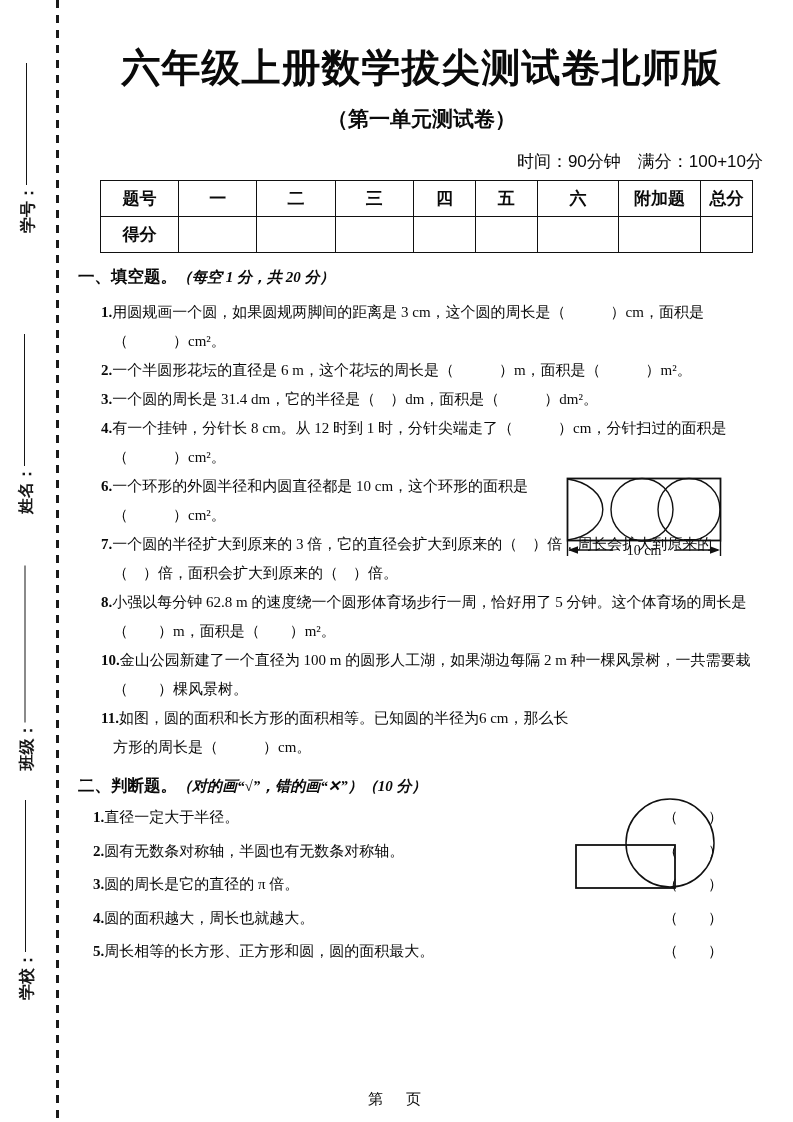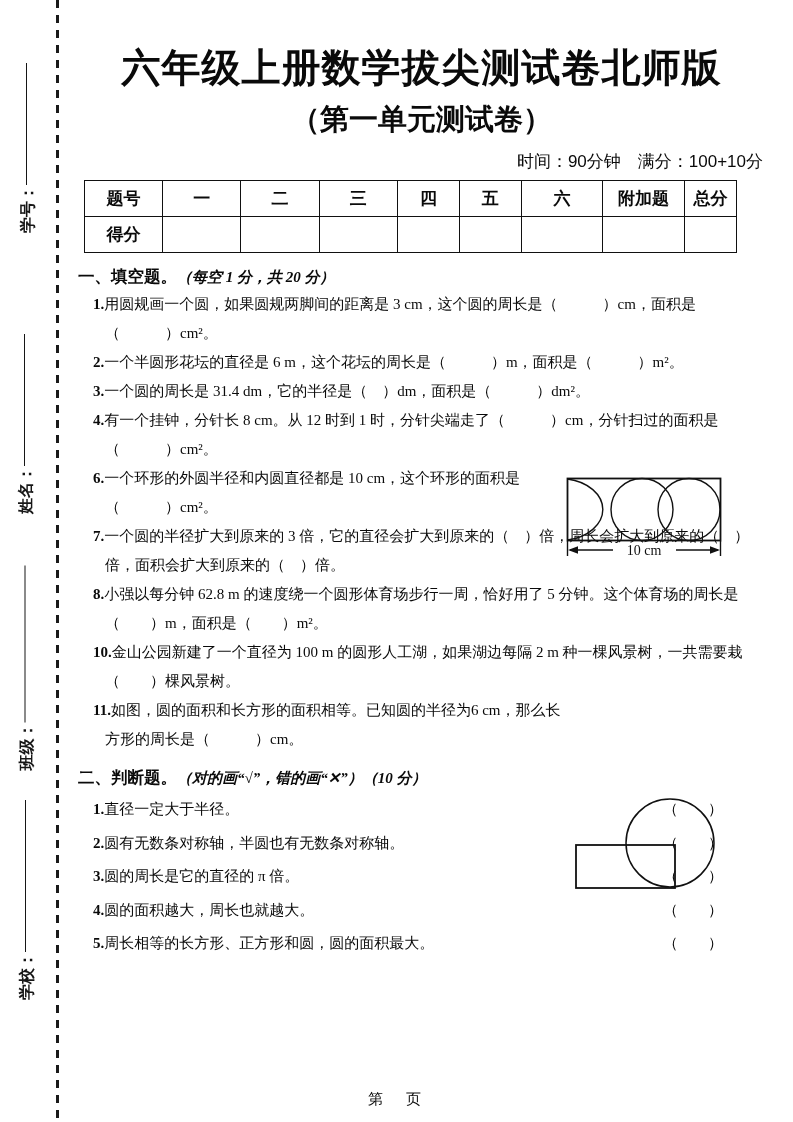--- a/index.html
+++ b/index.html
@@ -27,42 +27,42 @@
   .sf-school{left:-73px;top:889px; width:200px;}
 
   .main{position:absolute;left:78px;top:16px;width:687px;}
 
   .title{
     margin-top:26px;text-align:center;font-size:39px;font-weight:bold;
     letter-spacing:1px;line-height:52px;color:#0a0a0a;
     font-family:"Liberation Sans","DejaVu Sans",sans-serif;
   }
   .subtitle{
-    margin-top:6px;text-align:center;font-size:29px;font-weight:bold;line-height:38px;
+    margin-top:6px;text-align:center;font-size:21px;font-weight:bold;line-height:38px;
     font-family:"Liberation Sans","DejaVu Sans",sans-serif;color:#0a0a0a;
   }
   .meta{
     margin-top:13px;text-align:right;font-size:17px;line-height:22px;padding-right:2px;
     font-family:"Liberation Sans","DejaVu Sans",sans-serif;color:#0a0a0a;
   }
   table.score{
-    margin-top:7px;margin-left:6px;width:653px;border-collapse:collapse;
+    margin-top:7px;margin-left:22px;width:653px;border-collapse:collapse;
     table-layout:fixed;
     border-radius:25px;
   }
   table.score td,table.score th{
     border:1.4px solid #111;height:35px;text-align:center;vertical-align:middle;
     font-size:17px;font-weight:bold;padding:0;color:#0a0a0a;
     font-family:"Liberation Serif","DejaVu Serif",serif;
   }
   .sec-head{
     margin-top:11px;font-size:16.5px;font-weight:bold;line-height:26px;color:#0a0a0a;
   }
   .sec-head .note{font-weight:bold;font-size:15px;font-style:italic;}
-  .qlist{margin:0;}
+  .qlist{margin:8px;}
   .q{
     margin-left:15px;padding-left:12px;text-indent:-12px;
     font-size:15px;line-height:29px;color:#0a0a0a;
   }
   .q .qn{font-weight:bold;}
   .qw{max-width:458px;}
   .qw11{max-width:462px;}
   .jlist{margin-top:2px;}
   .jrow{
     display:flex;justify-content:space-between;align-items:baseline;

